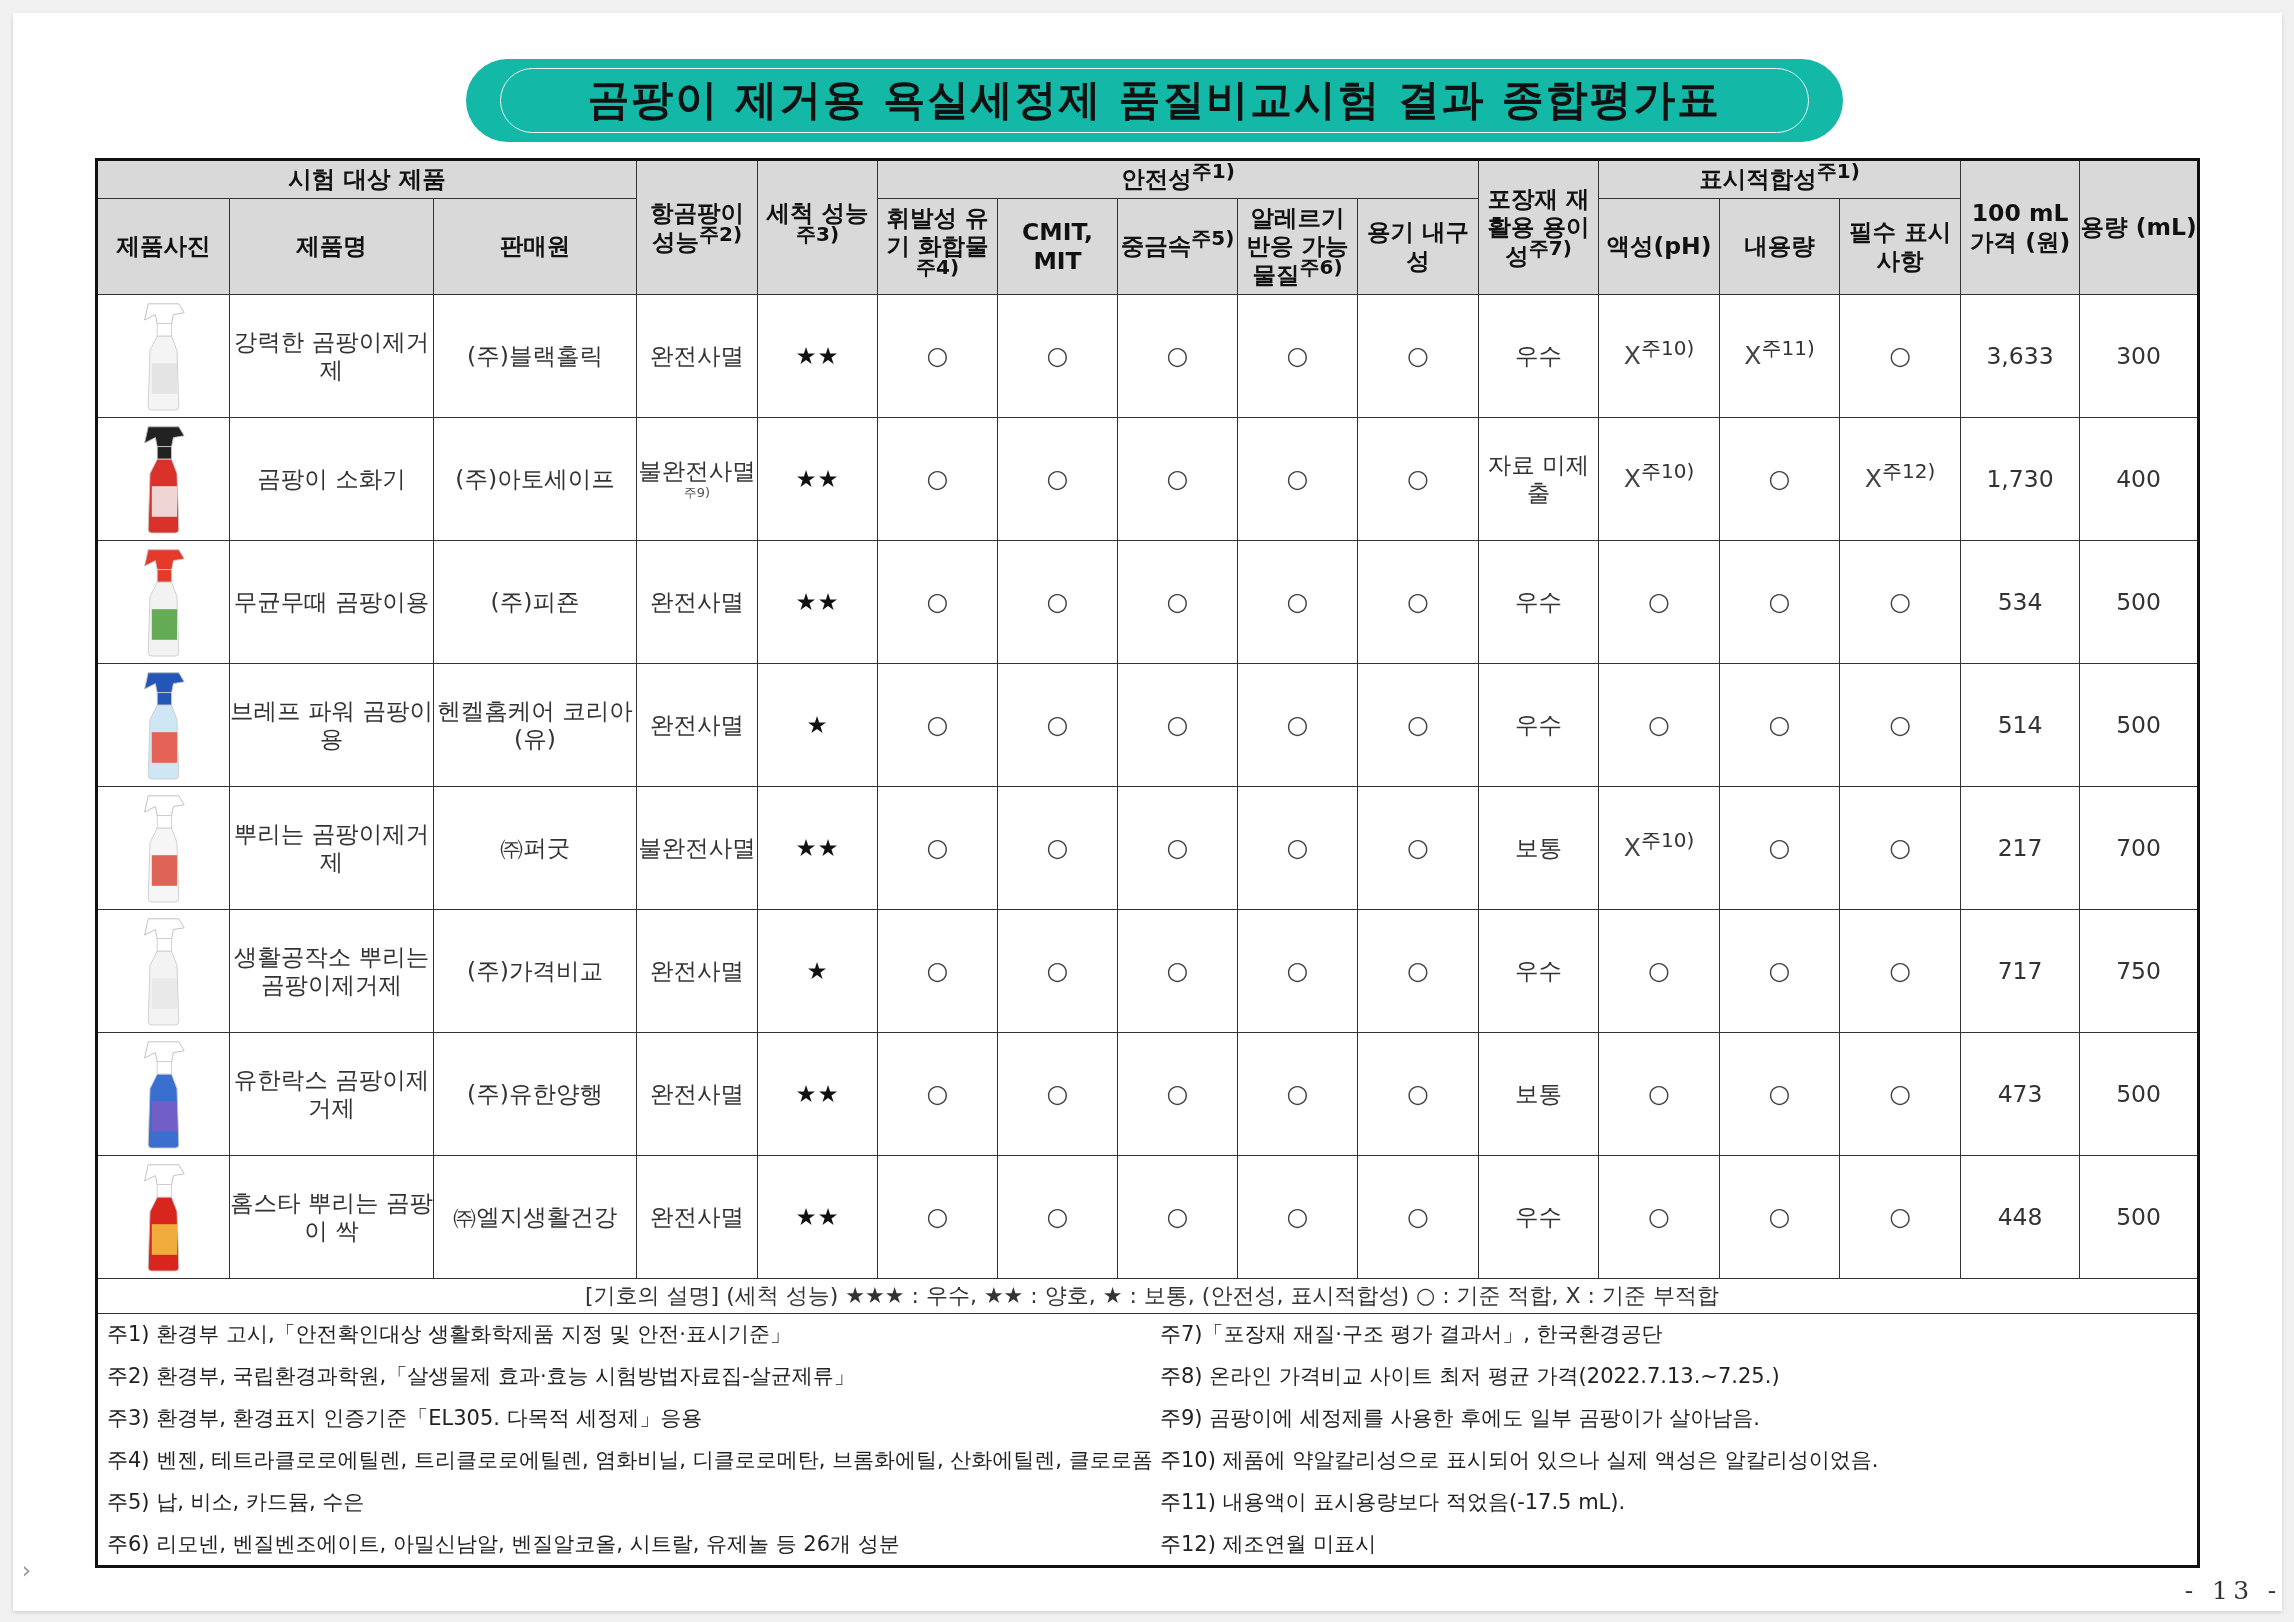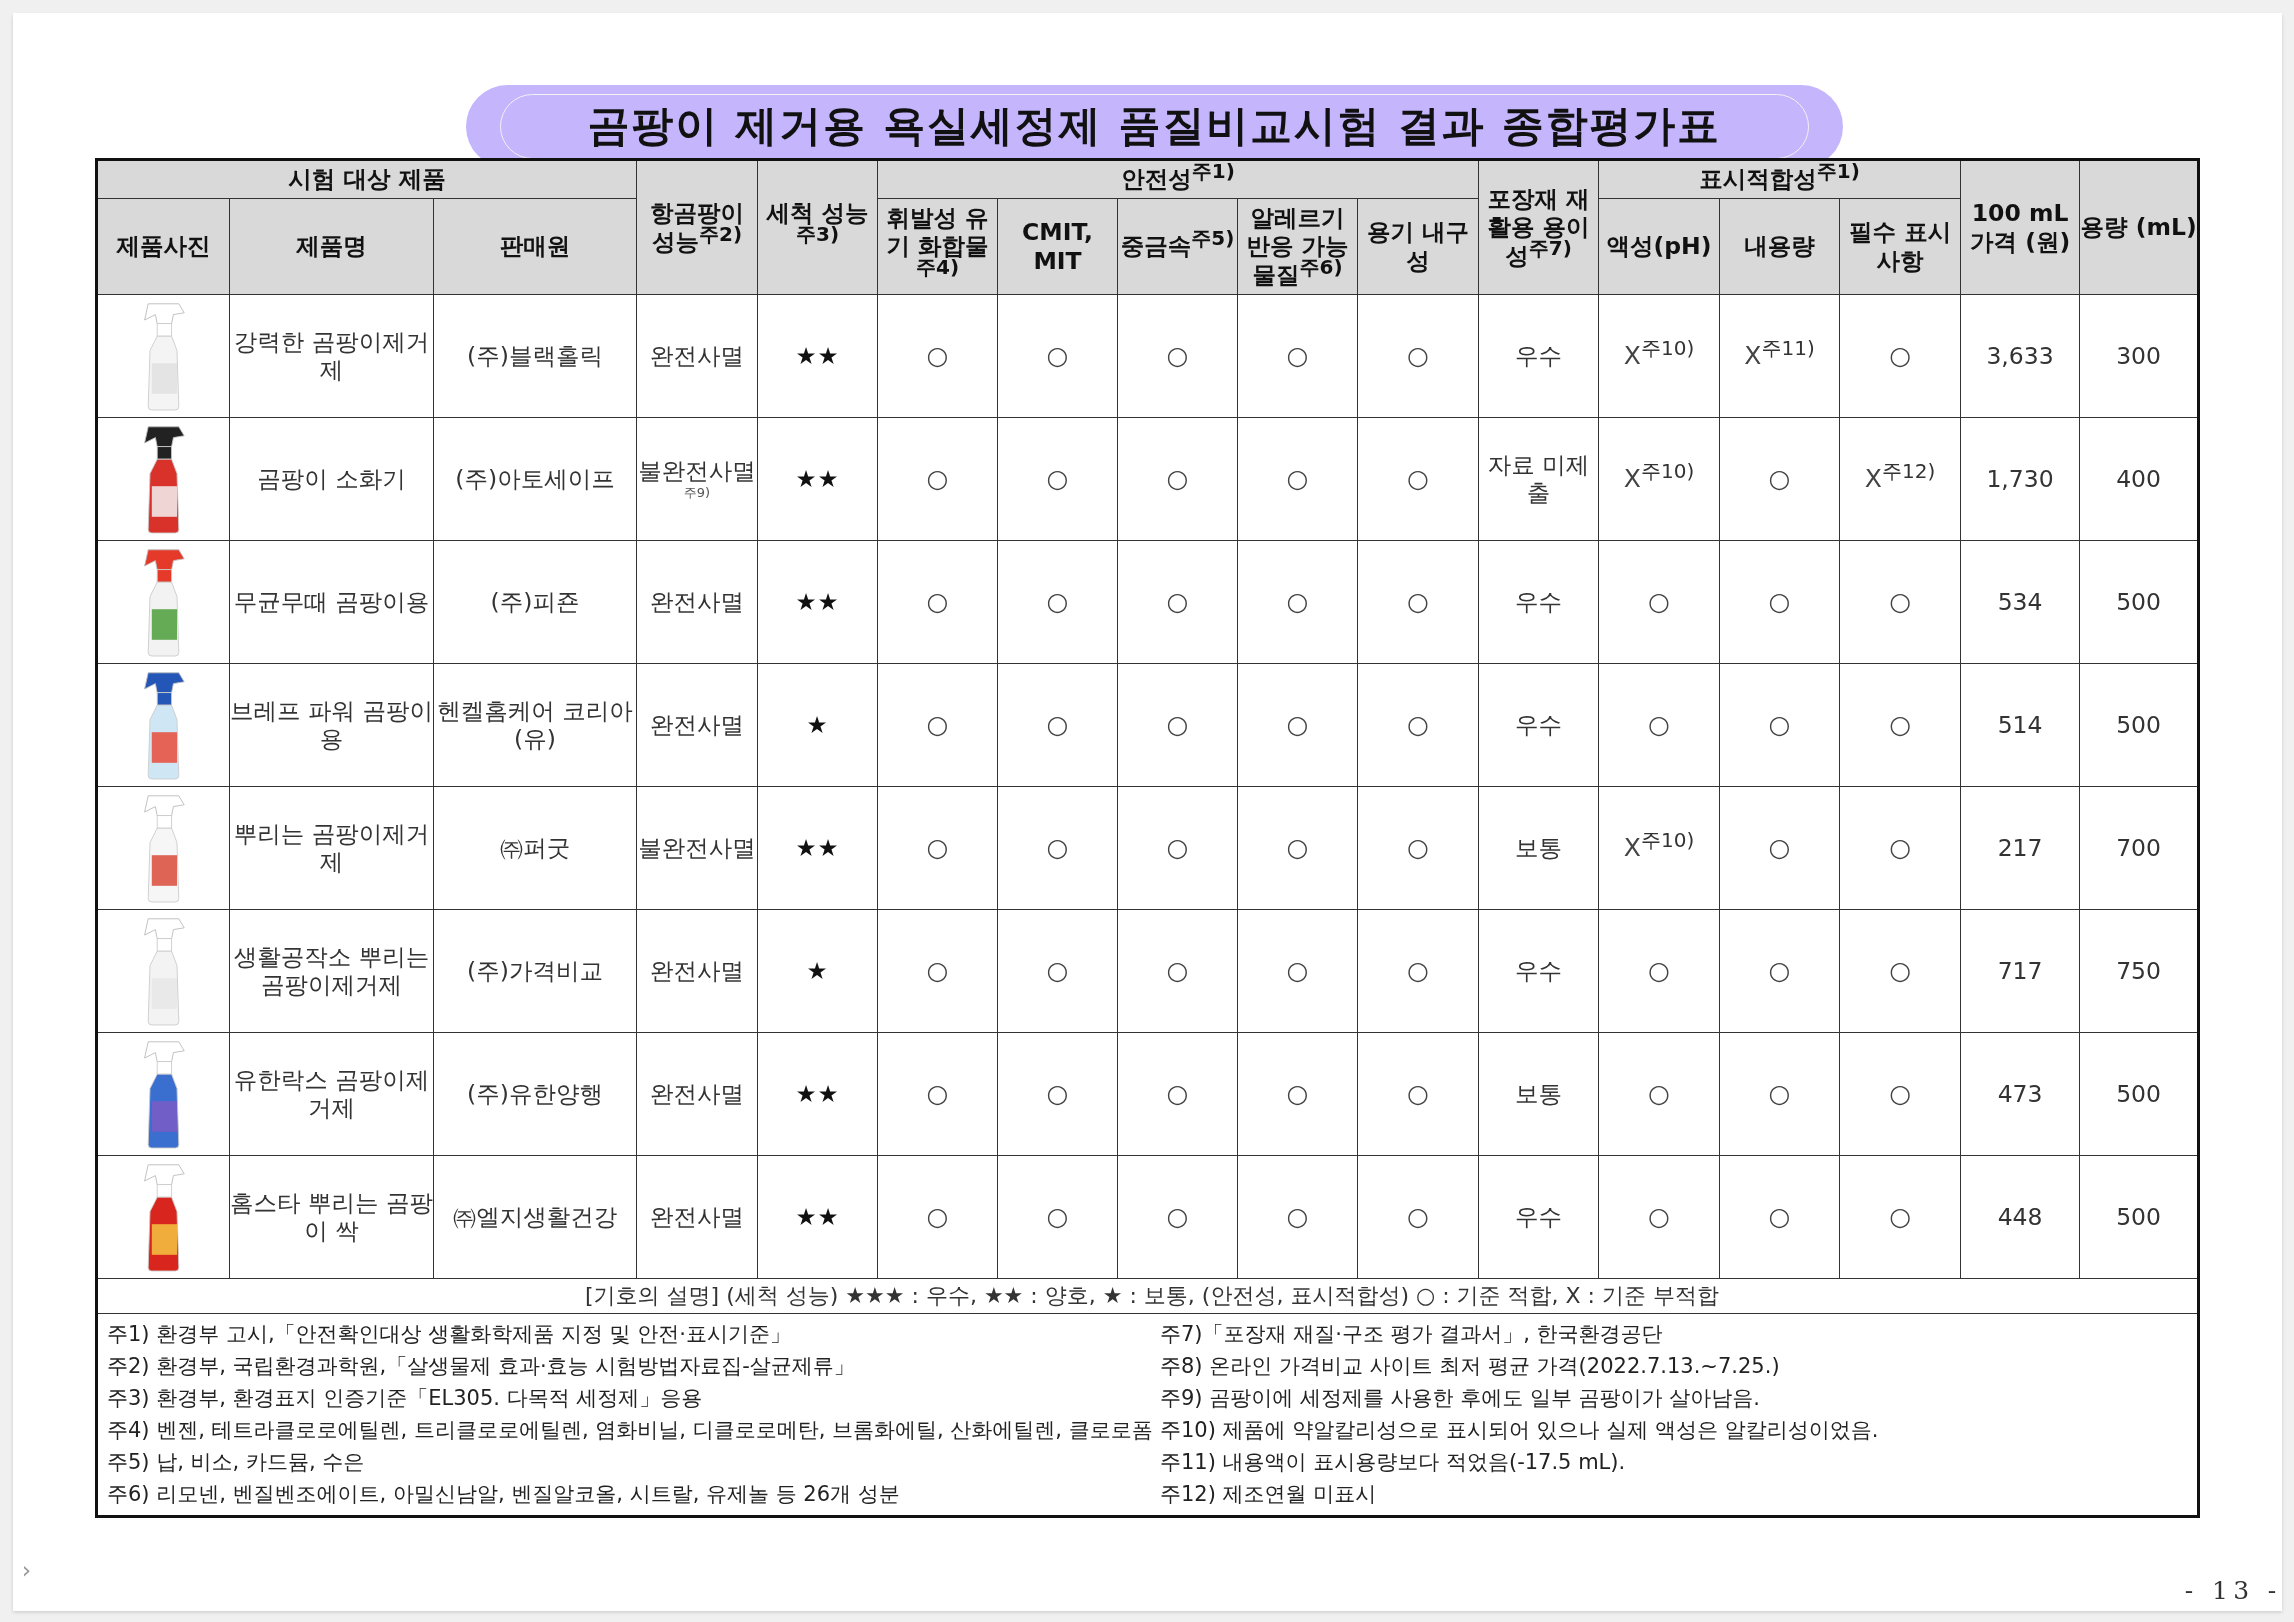--- a/index.html
+++ b/index.html
@@ -6,22 +6,22 @@
   body {
     width: 2294px; height: 1623px; background: #f0f0f0; position: relative; overflow: hidden;
     font-family: "DejaVu Sans", "Liberation Sans", sans-serif; color: #222;
   }
   .page {
     position: absolute; left: 12.7px; top: 12.7px; width: 2269px; height: 1598px;
     background: #fff; box-shadow: 0 1.8px 3.6px rgba(0,0,0,0.15);
   }
   .side-arrow { position: absolute; left: 9px; top: 1543px; font-size: 23.5px; color: #999; }
   .title-pill {
-    position: absolute; left: 453px; top: 72px; width: 1377px; height: 83px;
-    background: #c4b5fd; border-radius: 42px;
+    position: absolute; left: 453px; top: 46px; width: 1377px; height: 83px;
+    background: #14b8a6; border-radius: 42px;
   }
   .title-inner {
     position: absolute; left: 34px; top: 9px; right: 34px; bottom: 9px;
     border: 1.8px solid #f2f2f2; border-radius: 34px;
     display: flex; align-items: center; justify-content: center;
   }
   .title-text { font-size: 42px; font-weight: bold; color: #111; letter-spacing: 1.8px; }
 
   table.main {
     position: absolute; left: 95px; top: 158px; width: 2104px;
@@ -35,21 +35,21 @@
   tr.h1 th { height: 37px; }
   tr.h2 th { height: 95px; }
   tr.drow td { height: 122px; }
   sup { font-size: 20px; vertical-align: super; line-height: 0; }
   .star { font-size: 23.5px; color: #111; letter-spacing: 0.9px; }
   .ok { font-size: 25px; color: #444; }
   .sub9 { display: block; font-size: 13px; color: #555; }
   .bottle { display: block; margin: 0 auto; }
   td.legend { text-align: right; padding-left: 9px !important; height: 34px; font-size: 22px !important; }
   td.notes { text-align: left !important; padding: 5.4px 9px !important; height: 181px; vertical-align: top !important; }
-  .notes-grid { display: grid; grid-template-columns: 1053px auto; row-gap: 2px; }
+  .notes-grid { display: grid; grid-template-columns: 1053px auto; row-gap: 12px; }
   .note { font-size: 21px; line-height: 30px; white-space: nowrap; color: #222; }
   .page-num {
     position: absolute; left: 0; right: 0; top: 1563px; text-align: right;
     font-family: "DejaVu Serif", serif; font-size: 25px; color: #333; letter-spacing: 5.4px;
   }
 </style>
 </head>
 <body>
 
 <div class="page">

